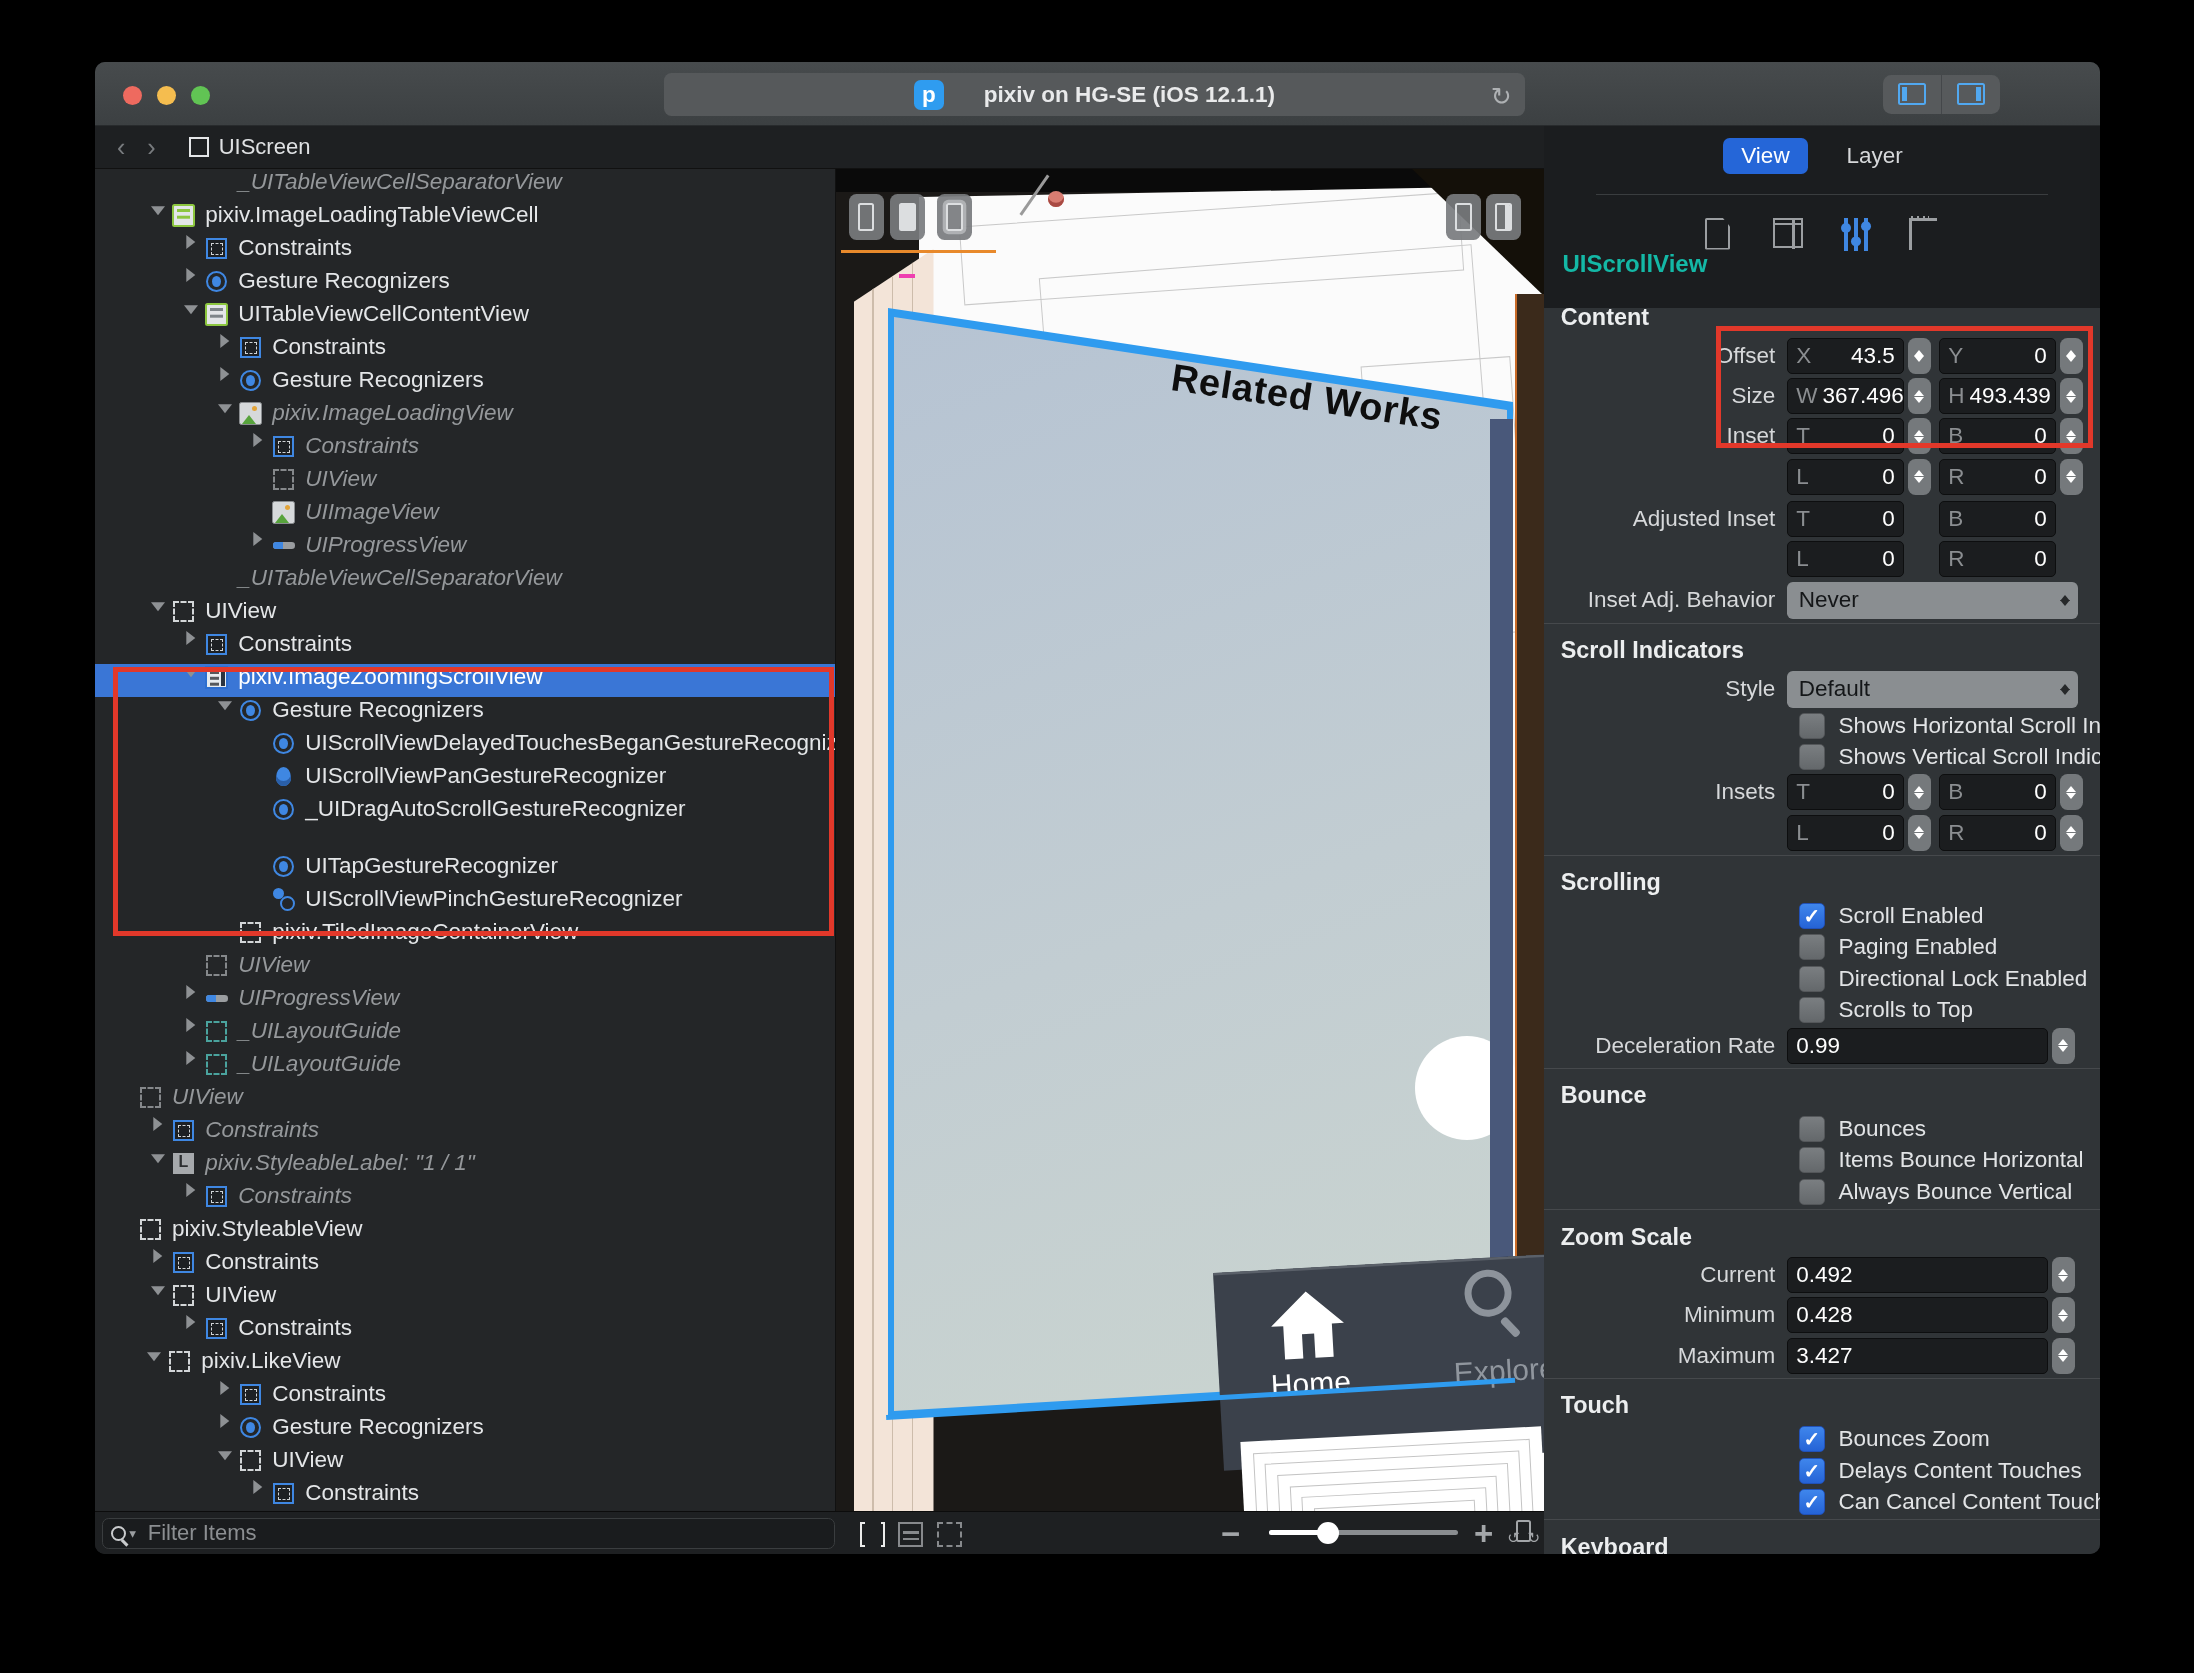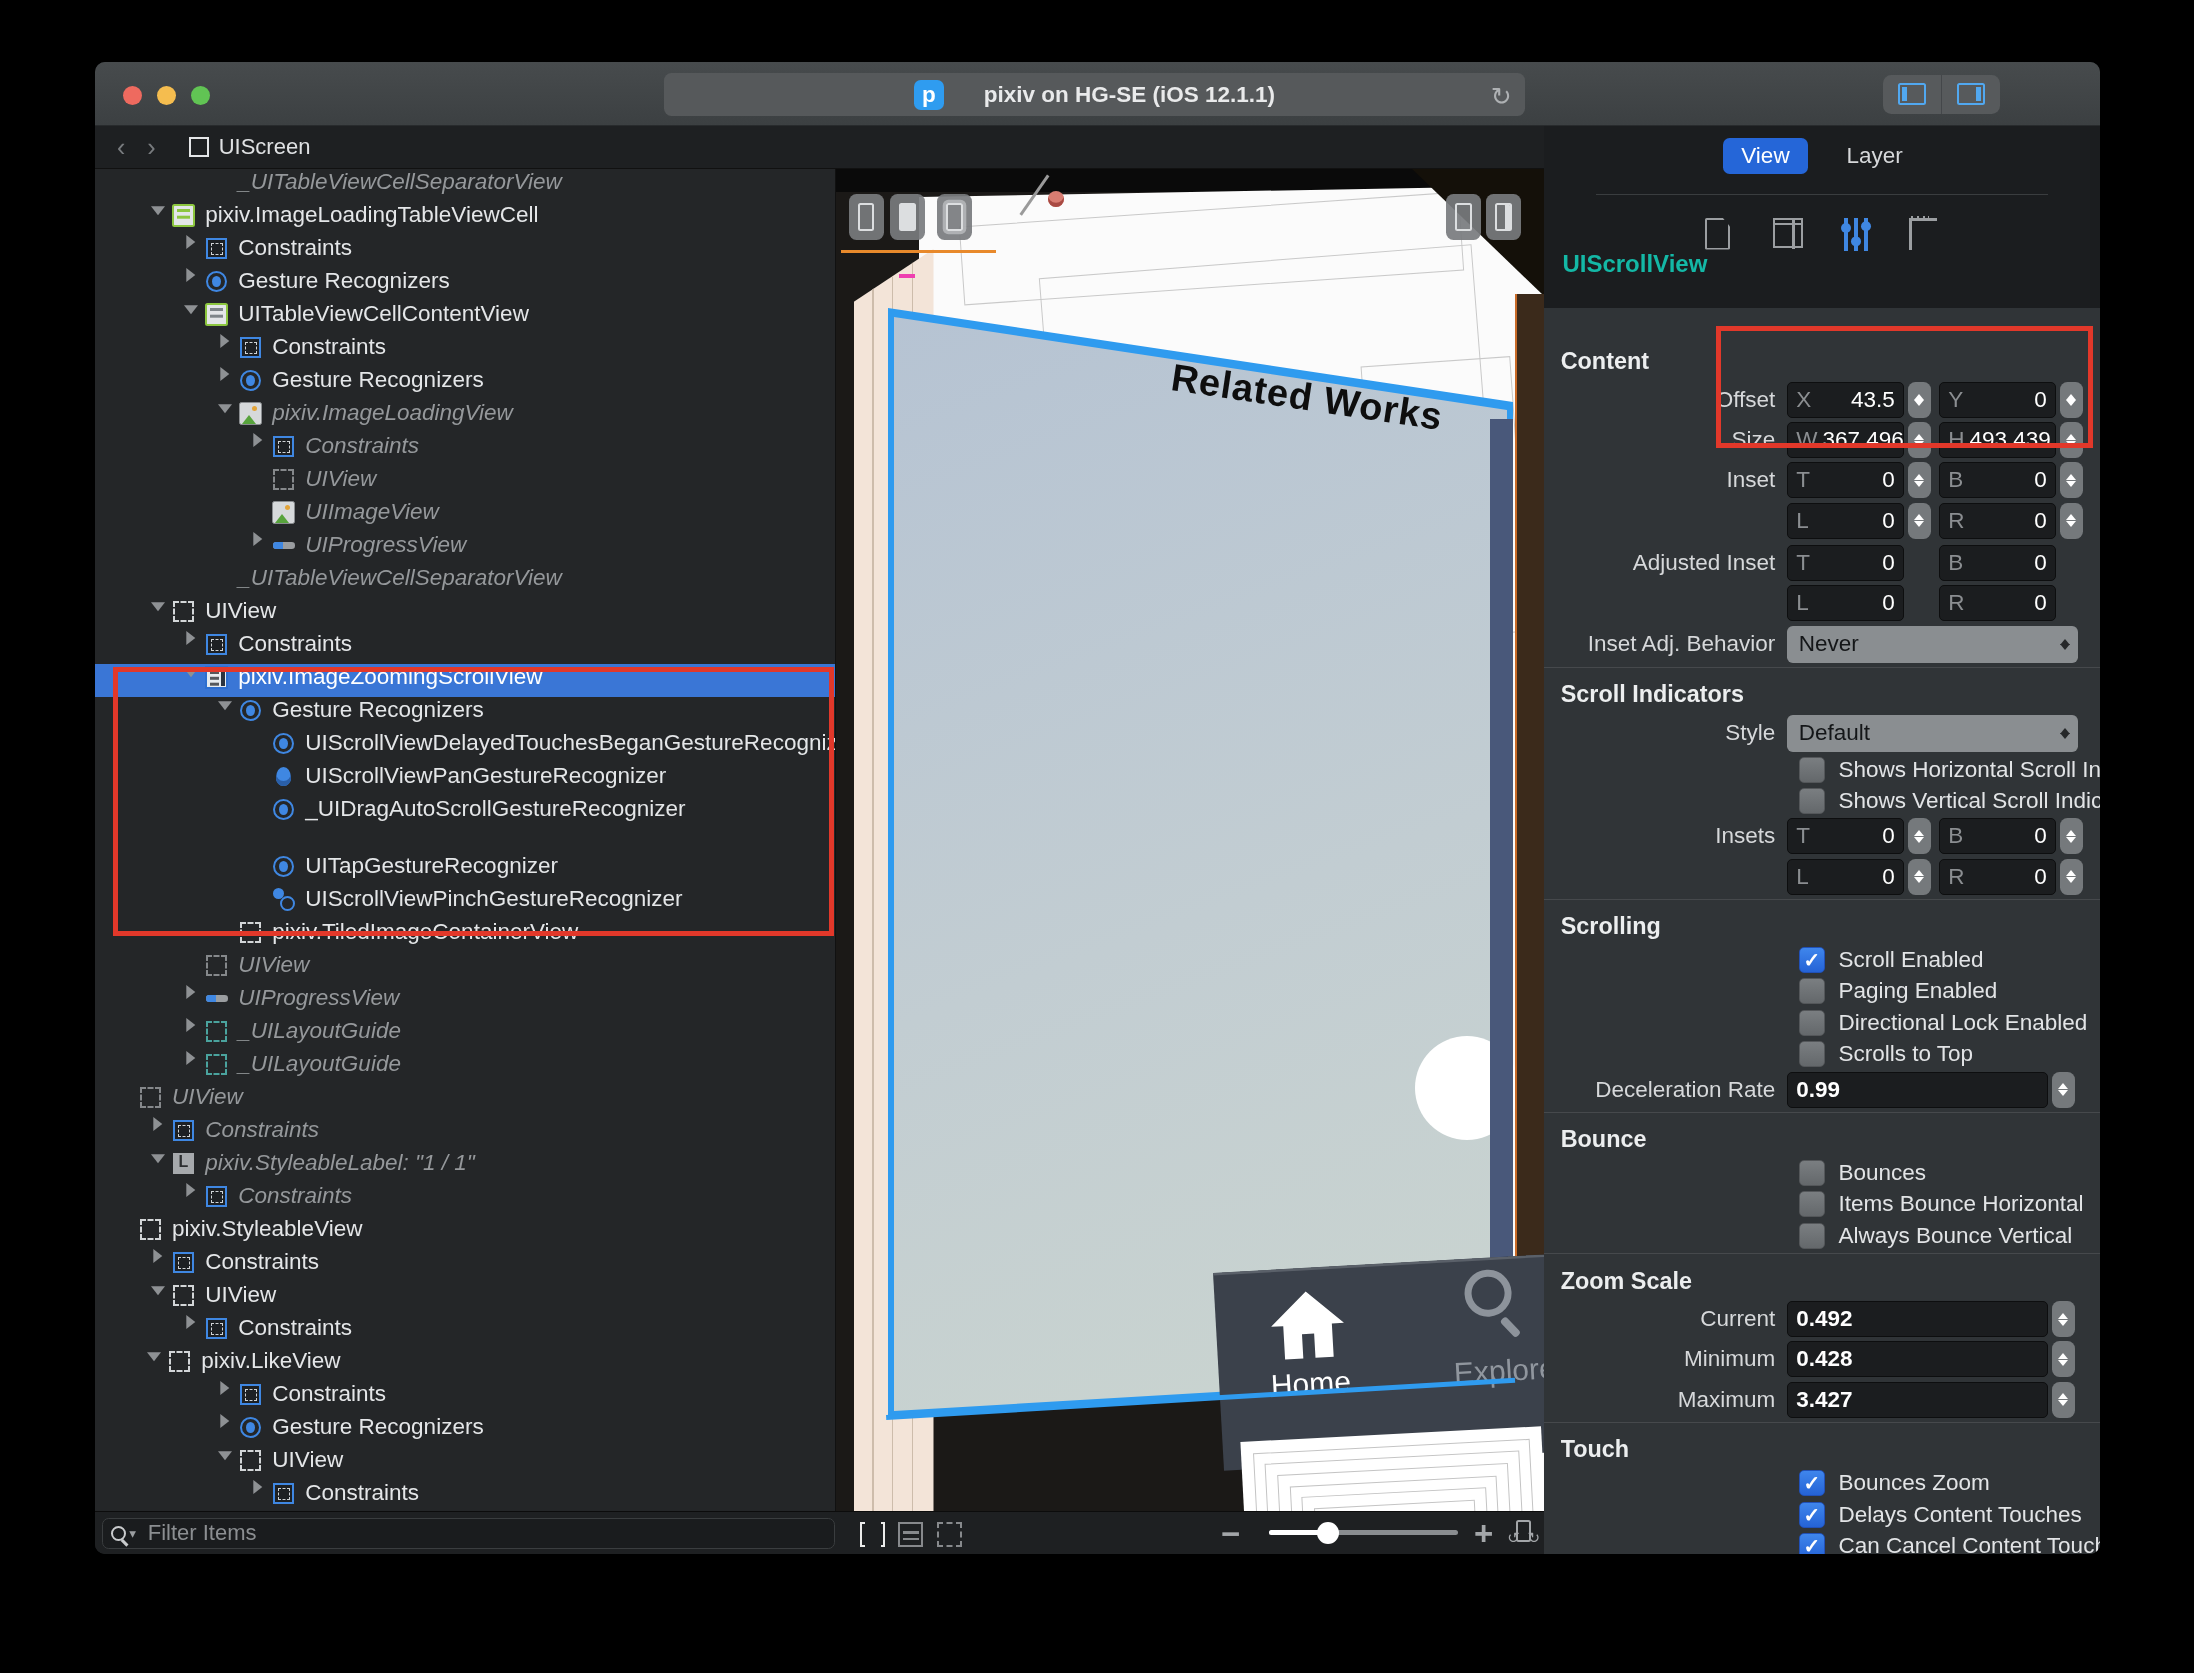--- a/index.html
+++ b/index.html
@@ -111,32 +111,32 @@
   .iic { position:relative; width:30px; height:33px; }
   .iic-doc { width:25px; height:32px; border:2.5px solid #9b9ea1; border-radius:1.7px; clip-path:polygon(0 0,70% 0,100% 28%,100% 100%,0 100%); }
   .iic-size { width:30px; height:30px; border:2.5px solid #9b9ea1; }
   .iic-size::after { content:""; position:absolute; left:1.7px; right:1.7px; top:5px; height:2.5px; background:#9b9ea1; }
   .iic-size::before { content:""; position:absolute; right:8.3px; top:1.7px; bottom:1.7px; width:2.5px; background:#9b9ea1; }
   .iic-attr::before { content:""; position:absolute; left:3.3px; top:0; bottom:0; width:3.3px; background:#3f87e2; box-shadow:10px 0 0 #3f87e2, 20px 0 0 #3f87e2; }
   .iic-attr::after { content:""; position:absolute; left:0; top:5px; width:10px; height:10px; border-radius:50%; background:#3f87e2; box-shadow:10px 13.4px 0 #3f87e2, 20px -1.7px 0 #3f87e2; }
   .iic-ruler { width:28px; height:32px; border-left:3.3px solid #9b9ea1; border-top:3.3px solid #9b9ea1; }
   .iic-ruler::after { content:""; position:absolute; left:1.7px; top:-1.7px; width:18.4px; height:5px; background:repeating-linear-gradient(90deg,#9b9ea1 0 2.5px,transparent 2.5px 5.8px); }
   #ins-class { position:absolute; top:124px; left:18.4px; font-size:24px; font-weight:bold; color:#14b8a6; }
-  #ins-body { position:absolute; left:0; top:175px; right:0; bottom:0; overflow:hidden;margin-top:44px; }
+  #ins-body { position:absolute; left:0; top:175px; right:0; bottom:0; overflow:hidden; }
   .ins-sec { border-top:0.8px solid #46494c; padding-top:10px; }
   .ins-sec:first-child { border-top:none; padding-top:0; }
   .sec-h { font-size:23.4px; font-weight:bold; color:#eceeef; padding:3.3px 0 8.3px 16.7px; height:37px; }
   .ins-row { display:flex; align-items:center; margin-bottom:4.2px; }
   .ins-label { width:243px; flex:none; text-align:right; padding-right:11.7px; font-size:22.5px; color:#d6d8da; }
   .fld { height:36px; background:#1b1d1f; border:0.8px solid #0d0e0f; border-radius:5px; display:flex; align-items:center; padding:0 8.3px; color:#fff; font-size:22.5px; }
   .fld .pfx { color:#8b8e91; margin-right:5px; }
   .fld .val { flex:1; text-align:right; }
   .fld.left .val { text-align:left; }
   .fld.quad { width:117px; }
-  .fld.wide { width:261px;font-weight:bold; }
+  .fld.wide { width:261px; }
   .stp { width:22.5px; height:36px; margin-left:4.2px; background:#75797c; border-radius:7.5px; position:relative; flex:none; }
   .stp::before { content:""; position:absolute; left:5.8px; top:6.7px; border:5px solid transparent; border-bottom:6.7px solid #fff; }
   .stp::after { content:""; position:absolute; left:5.8px; bottom:6.7px; border:5px solid transparent; border-top:6.7px solid #fff; }
   .stp.ghost { visibility:hidden; }
   .grp { display:flex; align-items:center; margin-right:8.3px; }
   .dd { width:291px; height:37px; background:#8a8e91; border-radius:5.8px; display:flex; align-items:center; padding:0 11.7px; color:#141618; font-size:22.5px; position:relative; }
   .dd::after { content:""; position:absolute; right:8.3px; top:8.3px; border:5px solid transparent; border-bottom:6.7px solid #26282a; }
   .dd::before { content:""; position:absolute; right:8.3px; bottom:7.5px; border:5px solid transparent; border-top:6.7px solid #26282a; }
   .cb-row { display:flex; align-items:center; margin:0 0 4.2px 255px; height:27px; }
   .cb { width:26px; height:26px; border-radius:5px; background:linear-gradient(#7a7e81,#64686b); border:0.8px solid #54575a; flex:none; display:flex; align-items:center; justify-content:center; color:#fff; font-size:20px; font-weight:bold; }

